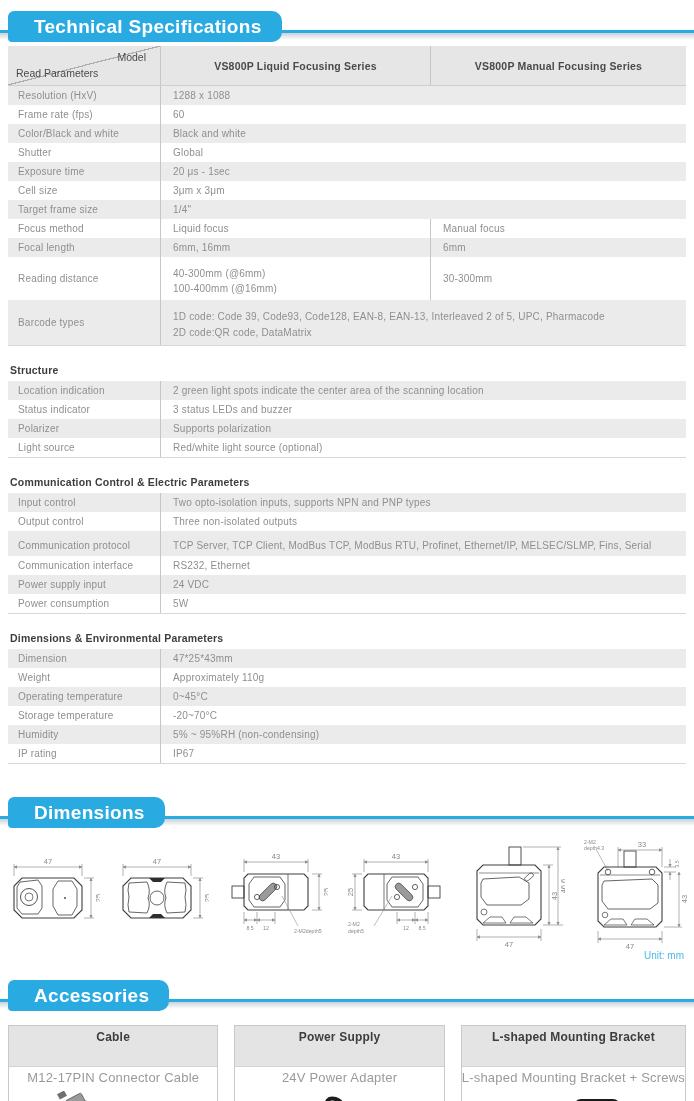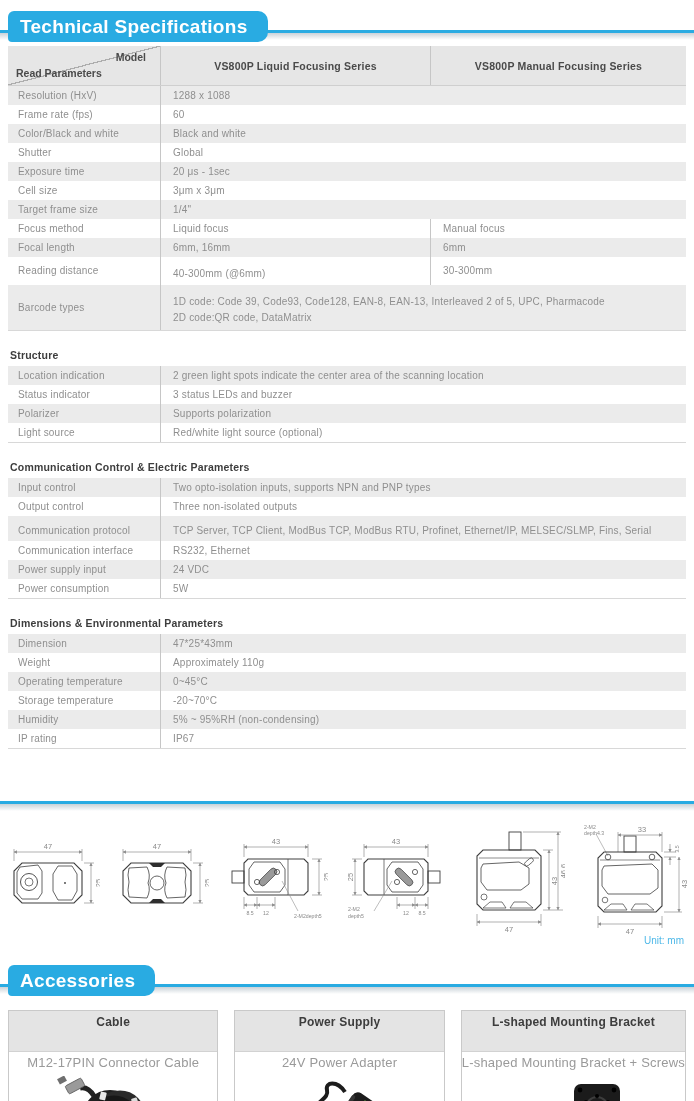--- a/index.html
+++ b/index.html
@@ -15,40 +15,40 @@
   .title-bar { position:relative; height:34px; margin-bottom:4px; }
   .title-stripe {
     position:absolute; left:0; right:0; bottom:2px; height:10px;
     border-top:3px solid #29abe2;
     background:linear-gradient(to bottom, #c9d2d8, rgba(248,250,251,0));
   }
   .title-chip {
     position:absolute; left:8px; bottom:0; z-index:2;
     background:#29abe2; color:#ffffff;
     font-size:19px; font-weight:bold; letter-spacing:.3px;
-    line-height:31px; height:31px; padding:0 20px 0 12px;
+    line-height:31px; height:31px; padding:0 20px 0 26px;
     border-radius:6px 10px 10px 4px;
   }
 
   
   .tbl { width:678px; margin:0 8px; border-bottom:1px solid #d8d8d8; }
   .tr { display:grid; grid-template-columns:152px 270px 1fr; align-items:center; min-height:19px; }
   .tbl-a .tr:nth-child(even) { background:#ebebeb; }
   .tbl-b .tr:nth-child(odd)  { background:#ebebeb; }
   .td { padding:3px 6px 3px 10px; line-height:12px; letter-spacing:.2px; }
   .td.value { border-left:1px solid #c6c6c6; padding-left:12px; align-self:stretch; display:flex; flex-direction:column; justify-content:center; }
   .span2 { grid-column:2 / 4; }
   .tall { padding-top:9px; padding-bottom:4px; }
 
   .thead { display:grid; grid-template-columns:152px 270px 1fr; background:#e6e6e6; height:40px; border-bottom:1px solid #cfcfcf; }
   .thead .hcell { display:flex; align-items:center; justify-content:center; font-weight:bold; color:#4a4a4a; font-size:10.5px; border-left:1px solid #c6c6c6; letter-spacing:.2px; }
   .diag {
     position:relative;
     background-image:linear-gradient(to bottom right, transparent calc(50% - .6px), #adadad calc(50% - .6px), #adadad calc(50% + .6px), transparent calc(50% + .6px));
-    font-weight:bold; color:#4a4a4a; font-size:10.5px;
+    font-weight:normal; color:#4a4a4a; font-size:10.5px;
   }
   .diag .top { position:absolute; top:5px; right:14px; }
   .diag .bottom { position:absolute; bottom:6px; left:8px; }
 
   .sec-head { margin:18px 8px 5px 10px; font-weight:bold; color:#3d3d3d; font-size:10.5px; letter-spacing:.2px; }
 
   
   .draw-row { display:flex; align-items:center; justify-content:space-between; padding:6px 6px 0 8px; height:118px; }
   .unit { text-align:right; margin:0 10px 2px 0; color:#4db8e8; font-size:10px; }
   svg text { font-family:"Liberation Sans","DejaVu Sans",sans-serif; }
@@ -125,20 +125,21 @@
     </div>
     <div class="tr">
       <div class="td label">Focal length</div>
       <div class="td value">6mm, 16mm</div>
       <div class="td value">6mm</div>
     </div>
     <div class="tr">
       <div class="td label">Reading distance</div>
       <div class="td value tall">
         <div style="line-height:15px">40-300mm (@6mm)</div>
+        <div style="line-height:15px">100-400mm (@16mm)</div>
       </div>
       <div class="td value">30-300mm</div>
     </div>
     <div class="tr">
       <div class="td label">Barcode types</div>
       <div class="td value span2 tall">
         <div style="line-height:16px">1D code: Code 39, Code93, Code128, EAN-8, EAN-13, Interleaved 2 of 5, UPC, Pharmacode</div>
         <div style="line-height:16px">2D code:QR code, DataMatrix</div>
       </div>
     </div>
@@ -215,20 +216,21 @@
       <div class="td value span2">5% ~ 95%RH (non-condensing)</div>
     </div>
     <div class="tr">
       <div class="td label">IP rating</div>
       <div class="td value span2">IP67</div>
     </div>
   </div>
 
   <div class="title-bar" style="margin-top:30px">
     <div class="title-stripe"></div>
+    <div class="title-chip">Dimensions</div>
   </div>
 
   <div class="draw-row">
 
     <svg width="92" height="80" viewBox="0 0 92 80">
       <line x1="6" y1="22" x2="6" y2="10" stroke="#909090" stroke-width="0.7"></line>
       <line x1="74" y1="22" x2="74" y2="10" stroke="#909090" stroke-width="0.7"></line>
       <line x1="6" y1="13" x2="74" y2="13" stroke="#909090" stroke-width="0.7" marker-start="url(#arw)" marker-end="url(#arw)"></line>
       <text class="dimt" x="40" y="10" text-anchor="middle">47</text>
       <path d="M14 24 H66 L74 32 V56 L66 64 H14 L6 56 V32 Z" fill="none" stroke="#3f3f3f" stroke-width="1.1"></path>

